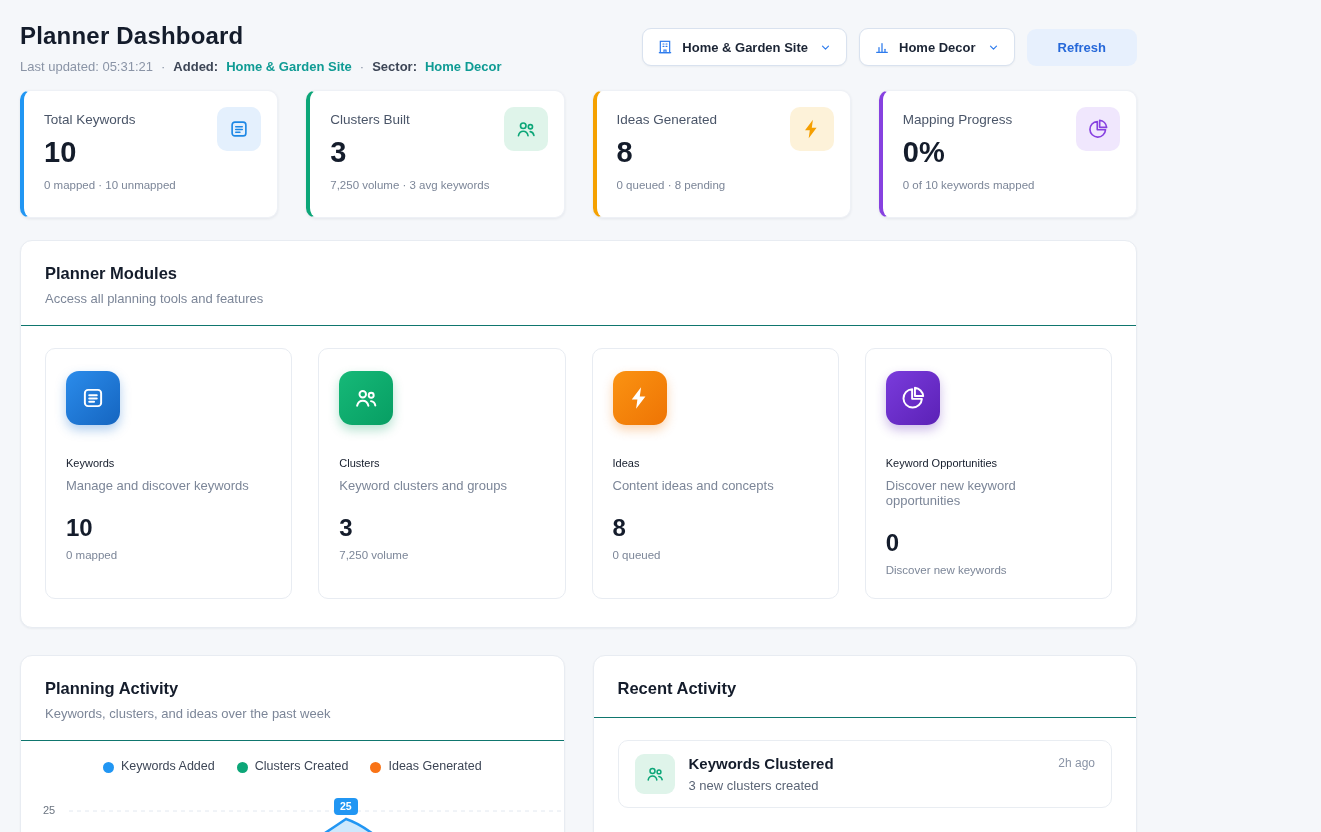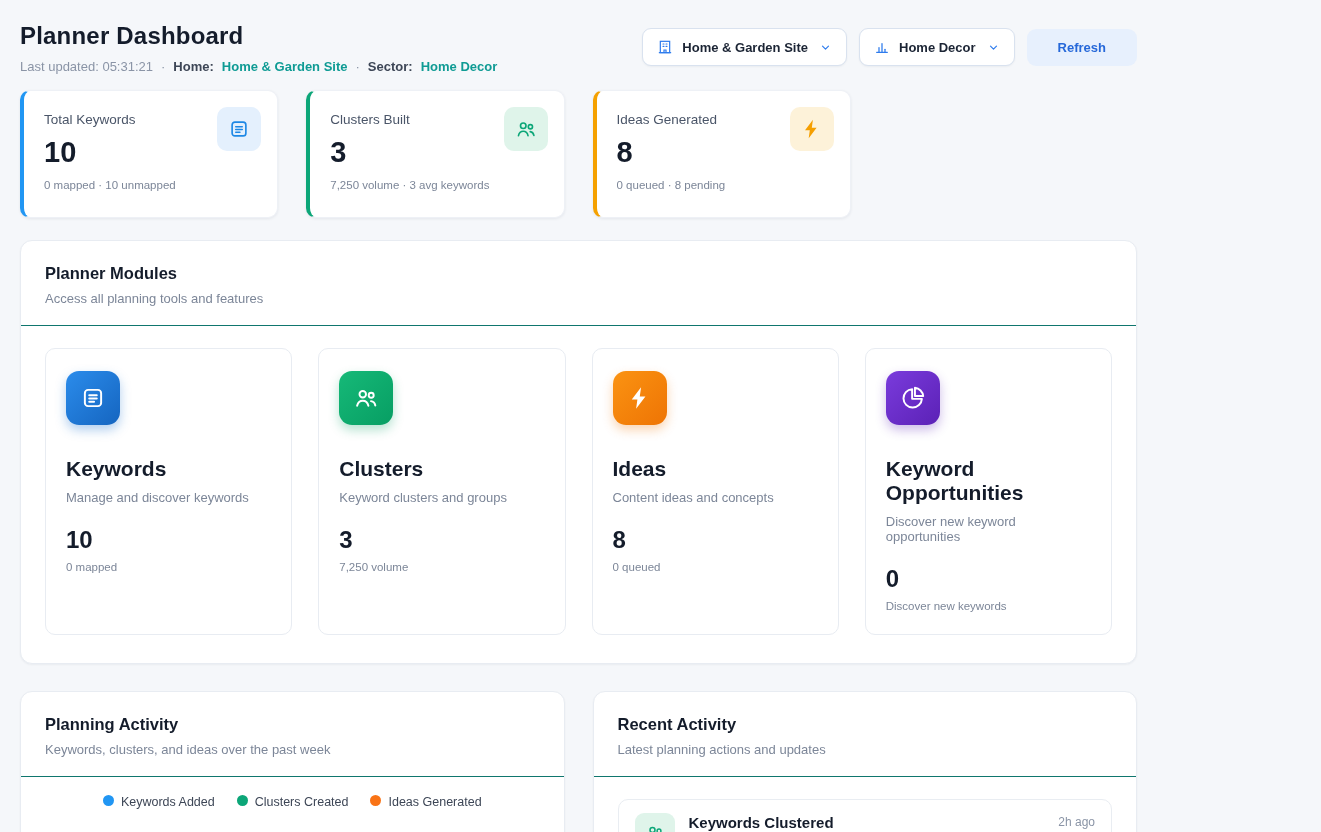--- a/index.html
+++ b/index.html
@@ -43,30 +43,30 @@
   .card-head h2{font-size:16.5px;font-weight:700;color:#141c2b}
   .card-head p{font-size:13px;color:#7c8698;margin-top:8px}
   .modules-grid{display:grid;grid-template-columns:repeat(4,1fr);gap:26px;padding:22px 24px 28px}
   .module-card{border:1px solid #e8ecf2;border-radius:10px;padding:22px 20px;background:#fff;cursor:pointer}
   .mod-ic{width:54px;height:54px;border-radius:13px;display:flex;align-items:center;justify-content:center;color:#fff}
   .mod-ic svg{width:26px;height:26px}
   .bg-blue{background:linear-gradient(135deg,#2b8ceb,#1565c0);box-shadow:0 5px 11px rgba(33,118,210,.35)}
   .bg-green{background:linear-gradient(135deg,#16b978,#079e63);box-shadow:0 5px 11px rgba(9,158,99,.3)}
   .bg-orange{background:linear-gradient(135deg,#fb9312,#ee7404);box-shadow:0 5px 11px rgba(238,116,4,.3)}
   .bg-purple{background:linear-gradient(135deg,#7a3bdc,#5b21b6);box-shadow:0 5px 11px rgba(91,33,182,.3)}
-  .module-card h3{font-size:21px;font-weight:700;margin-top:32px;color:#141c2b}
+  .module-card h3{font-size:11px;font-weight:400;margin-top:32px;color:#141c2b}
   .mod-desc{font-size:13px;color:#7c8698;margin-top:9px}
   .mod-value{font-size:24px;font-weight:800;margin-top:21px;color:#141c2b}
   .mod-detail{font-size:11.5px;color:#7c8698;margin-top:7px}
 
   
   .bottom-grid{display:grid;grid-template-columns:1fr 1fr;gap:28px;margin-top:27px}
   .panel{background:#fff;border:1px solid #e8ecf2;border-radius:12px;box-shadow:0 1px 2px rgba(23,37,63,.05);height:340px;overflow:hidden}
   .legend{display:flex;justify-content:center;gap:22px;padding:18px 0 4px;font-size:12.5px;color:#3d4656}
-  .leg-item{display:flex;align-items:flex-start;gap:7px}
+  .leg-item{display:flex;align-items:flex-end;gap:7px}
   .leg-dot{width:11px;height:11px;border-radius:50%;display:inline-block}
   .dot-blue{background:#2196f3}
   .dot-green{background:#0ca678}
   .dot-orange{background:#f97316}
   .chart-wrap{position:relative;height:140px;margin:4px 20px 0}
   .ytick{position:absolute;left:2px;top:23px;font-size:11px;color:#6b7480}
   .chart-svg{position:absolute;left:28px;top:0;width:560px;height:140px;overflow:visible}
   .pt-badge{position:absolute;background:#2196f3;color:#fff;font-size:10.5px;font-weight:700;padding:2px 6px;border-radius:4px;line-height:1.2}
   .badge-1{left:293px;top:17px}
   .badge-2{left:551px;top:29px}
@@ -83,21 +83,21 @@
 <body>
 
 <div class="page">
 
   <header class="topbar">
     <div>
       <h1 class="page-title">Planner Dashboard</h1>
       <div class="meta">
         <span>Last updated: 05:31:21</span>
         <span>·</span>
-        <span class="strong">Home:</span>
+        <span class="strong">Added:</span>
         <a class="teal">Home &amp; Garden Site</a>
         <span>·</span>
         <span class="strong">Sector:</span>
         <a class="teal">Home Decor</a>
       </div>
     </div>
     <div class="head-controls">
       <button class="select-btn">
         <span class="btn-ic">
           <svg viewBox="0 0 24 24" fill="none" stroke="currentColor" stroke-width="1.8" stroke-linecap="round">
@@ -164,20 +164,31 @@
       <div class="stat-label">Ideas Generated</div>
       <div class="stat-value">8</div>
       <div class="stat-detail">0 queued · 8 pending</div>
       <div class="stat-ic ic-orange">
         <svg viewBox="0 0 24 24" fill="currentColor">
             <path d="M13 2 4.4 13.4h5.2L8.4 22l8.6-11.4h-5.2L13 2z"></path>
           </svg>
       </div>
     </div>
 
+    <div class="stat-card c-purple">
+      <div class="stat-label">Mapping Progress</div>
+      <div class="stat-value">0%</div>
+      <div class="stat-detail">0 of 10 keywords mapped</div>
+      <div class="stat-ic ic-purple">
+        <svg viewBox="0 0 24 24" fill="none" stroke="currentColor" stroke-width="1.8" stroke-linejoin="round">
+            <path d="M11.2 3.8a8.5 8.5 0 1 0 9 9h-9z"></path>
+            <path d="M13.8 2.6a8.5 8.5 0 0 1 7.6 7.6h-7.6z"></path>
+          </svg>
+      </div>
+    </div>
   </section>
 
   <section class="modules-card">
     <div class="card-head">
       <h2>Planner Modules</h2>
       <p>Access all planning tools and features</p>
     </div>
     <div class="modules-grid">
 
       <div class="module-card">
@@ -264,21 +275,20 @@
           <path d="M -10 160 C 100 155, 230 70, 277 38 C 320 52, 365 120, 405 150 C 445 180, 480 85, 536 50 C 545 45, 554 50, 558 54" fill="none" stroke="#2196f3" stroke-width="2.5" stroke-linecap="round"></path>
         </svg>
         <span class="pt-badge badge-1">25</span>
         <span class="pt-badge badge-2">24</span>
       </div>
     </div>
 
     <div class="panel">
       <div class="card-head">
         <h2>Recent Activity</h2>
-        <p>Latest planning actions and updates</p>
       </div>
       <div class="panel-body">
         <div class="activity-item">
           <div class="act-ic">
             <svg viewBox="0 0 24 24" fill="none" stroke="currentColor" stroke-width="1.8" stroke-linecap="round" stroke-linejoin="round">
                 <circle cx="9" cy="8.5" r="3"></circle>
                 <path d="M3.8 19.2c.7-3.1 2.8-4.7 5.2-4.7s4.5 1.6 5.2 4.7"></path>
                 <circle cx="16.8" cy="9.5" r="2.3"></circle>
                 <path d="M16.6 14.9c2 .3 3.5 1.6 4 4"></path>
               </svg>

